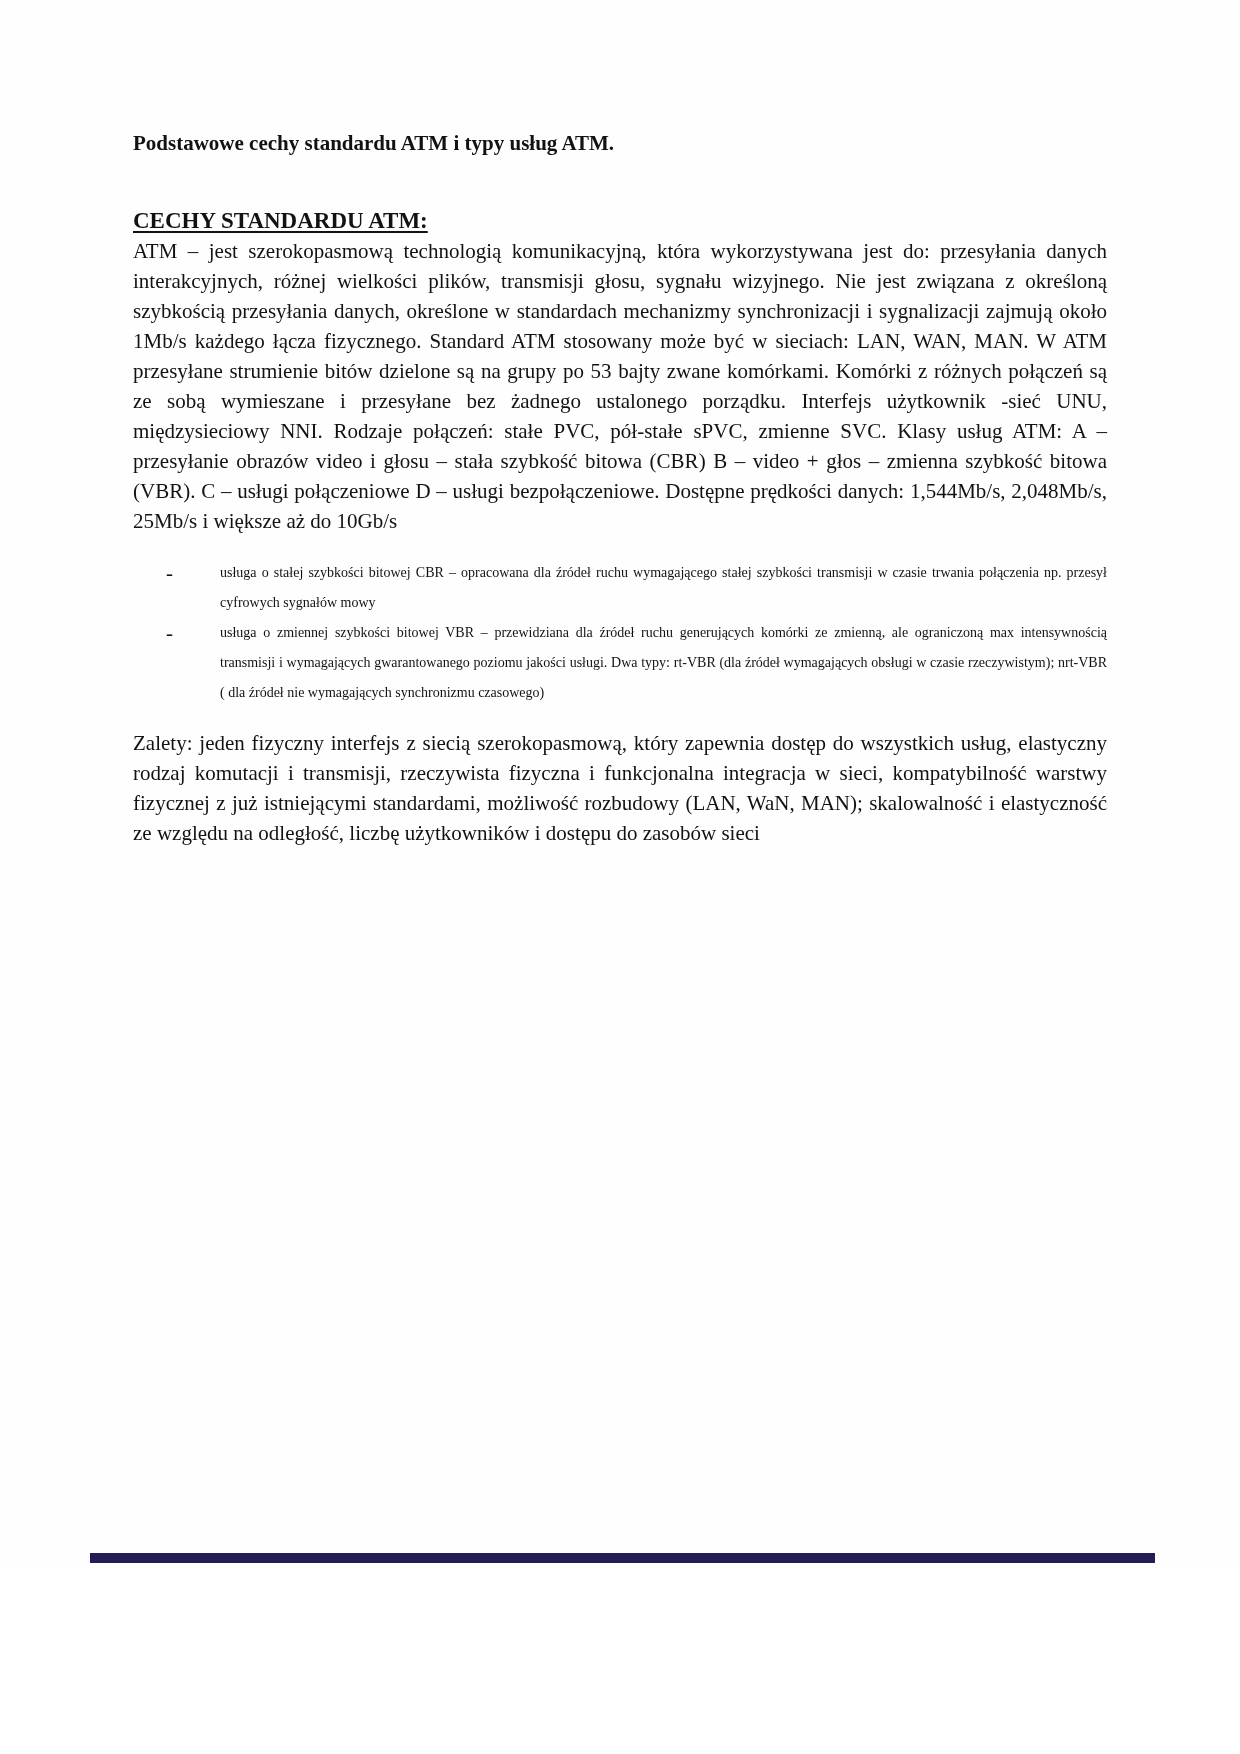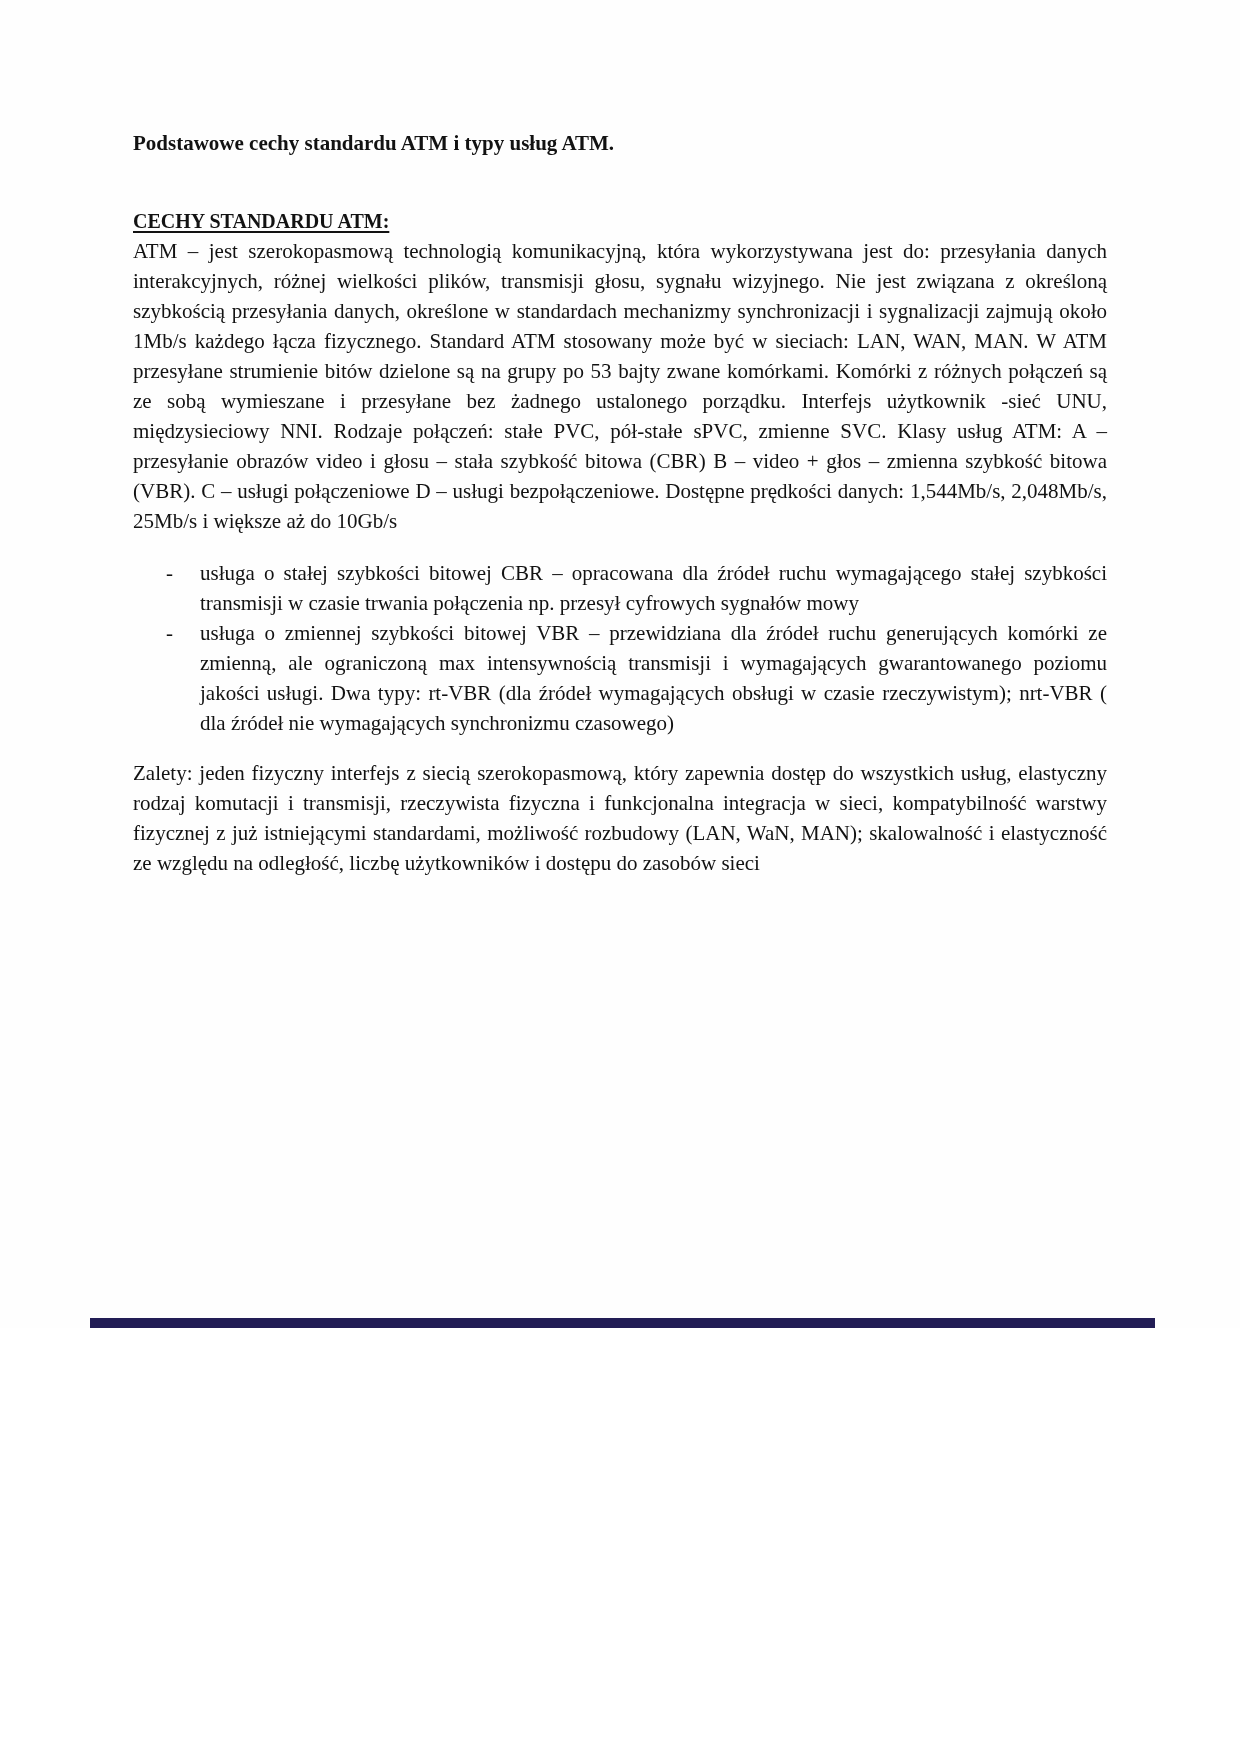--- a/index.html
+++ b/index.html
@@ -4,38 +4,38 @@
 <style>
   html, body { margin: 0; padding: 0; }
   body {
     background: #ffffff;
     font-family: "Liberation Serif", "DejaVu Serif", serif;
     color: #121212;
   }
   .page {
     position: relative;
     width: 1240px;
-    height: 1328px;
+    height: 1563px;
     background: #fefefe;
     overflow: hidden;
   }
   .content {
     position: absolute;
     top: 128px;
     left: 133px;
     width: 974px;
   }
   .doc-title {
     font-size: 21px;
     font-weight: bold;
     line-height: 30px;
     margin: 0 0 48px 0;
   }
   .section-heading {
-    font-size: 20px;
+    font-size: 23px;
     font-weight: bold;
     line-height: 30px;
     text-decoration: underline;
     text-decoration-thickness: 2px;
     text-underline-offset: 3px;
     margin: 0;
   }
   .para {
     font-size: 21px;
     line-height: 30px;
@@ -50,23 +50,24 @@
     align-items: flex-start;
     padding-left: 33px;
   }
   .bullet-marker {
     flex: 0 0 34px;
     font-size: 21px;
     line-height: 30px;
   }
   .bullet-text {
     flex: 1 1 auto;
-    font-size: 21px;
+    font-size: 14px;
     line-height: 30px;
     text-align: justify;
+    margin-left: 20px;
   }
   .zalety { margin-top: 20px; }
   .footer-bar {
     position: absolute;
     left: 90px;
     right: 85px;
     bottom: 0;
     height: 10px;
     background: #221d55;
   }

